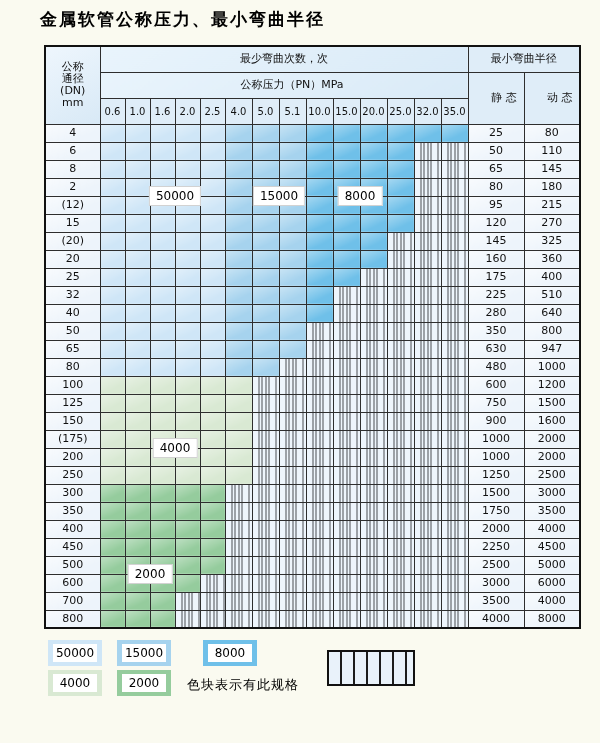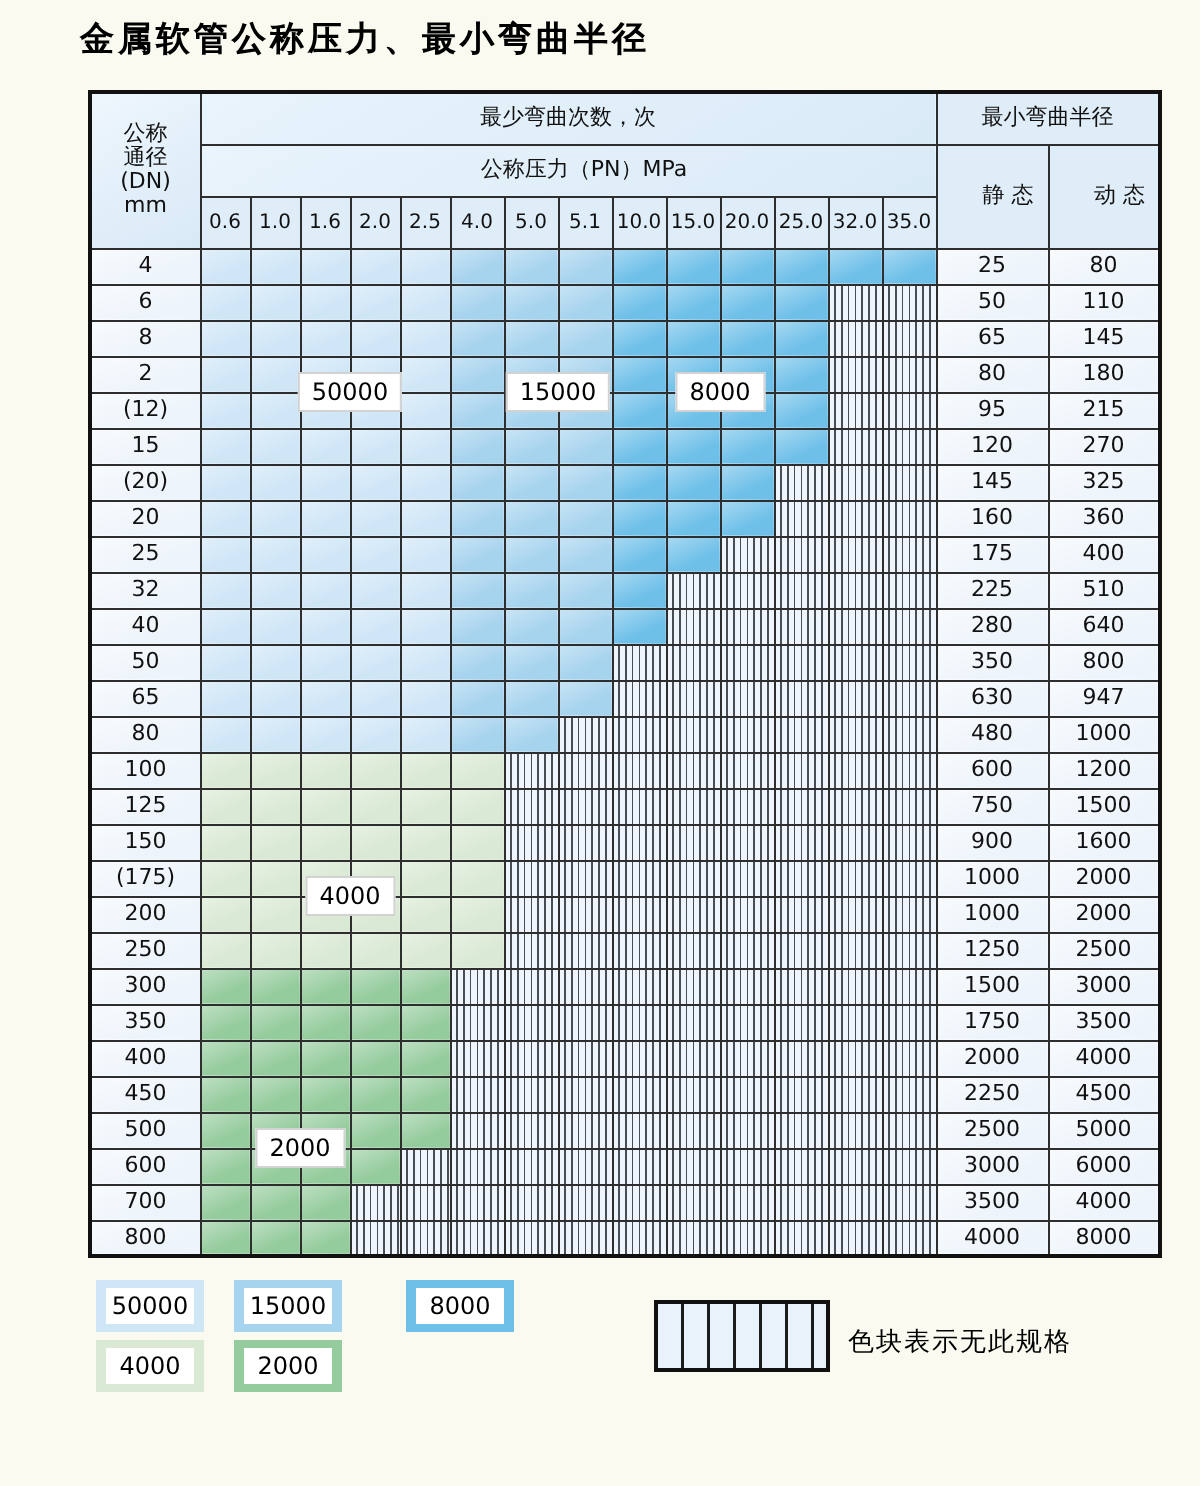--- a/index.html
+++ b/index.html
@@ -664,22 +664,22 @@
       </tbody>
   </table>
 <div class="region-label" style="left: 131px; top: 151px;">50000</div>
     <div class="region-label" style="left: 235px; top: 151px;">15000</div>
     <div class="region-label" style="left: 316px; top: 151px;">8000</div>
     <div class="region-label" style="left: 131px; top: 403px;">4000</div>
     <div class="region-label" style="left: 106px; top: 529px;">2000</div>
   </div>
 
 <div class="legend">
+  <div class="legend-note" style="left:187px; top:38px;">色块表示有此规格</div>
   <div class="hatch-box"></div>
-  <div class="legend-note" style="left:424px; top:24px;">色块表示无此规格</div>
 <div class="swatch" style="left: 48px; top: 2px; background: rgb(207, 230, 247);">
       <div class="inner">50000</div>
     </div>
     <div class="swatch" style="left: 117px; top: 2px; background: rgb(166, 211, 238);">
       <div class="inner">15000</div>
     </div>
     <div class="swatch" style="left: 203px; top: 2px; background: rgb(111, 192, 233);">
       <div class="inner">8000</div>
     </div>
     <div class="swatch" style="left: 48px; top: 32px; background: rgb(217, 233, 211);">

